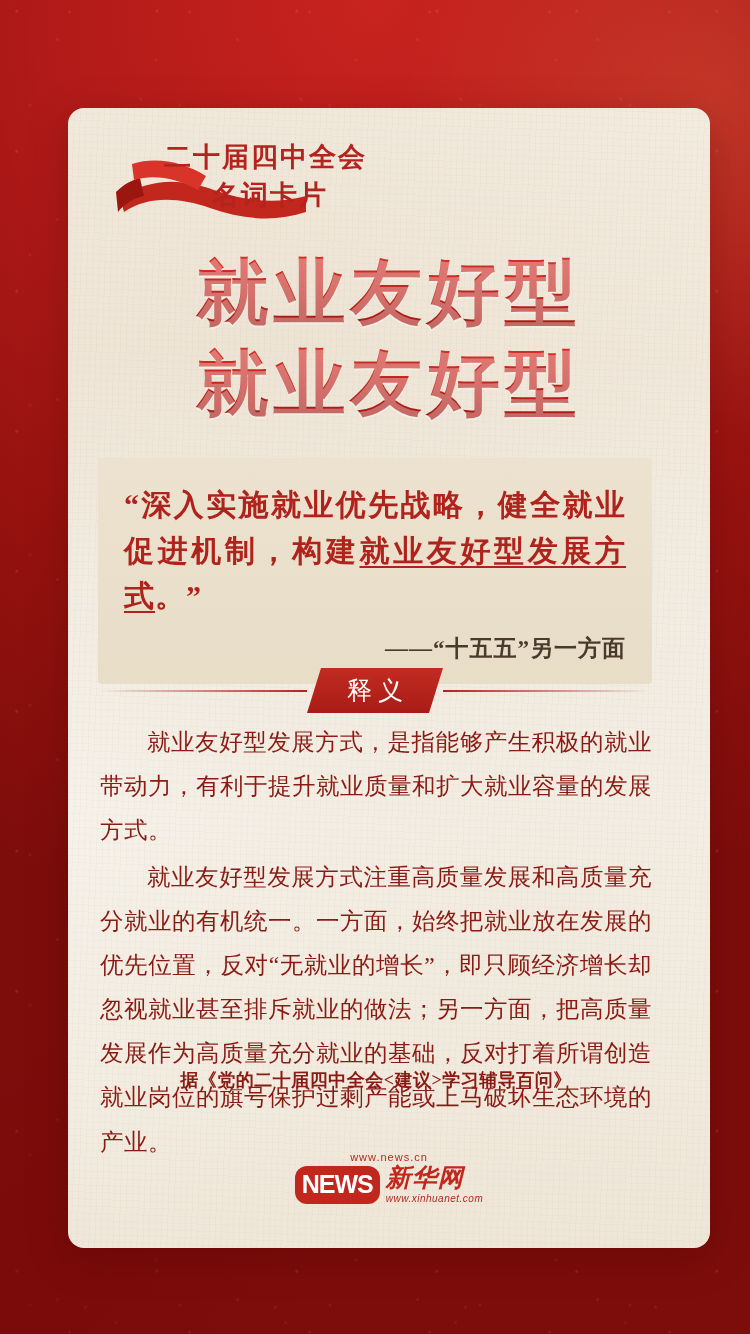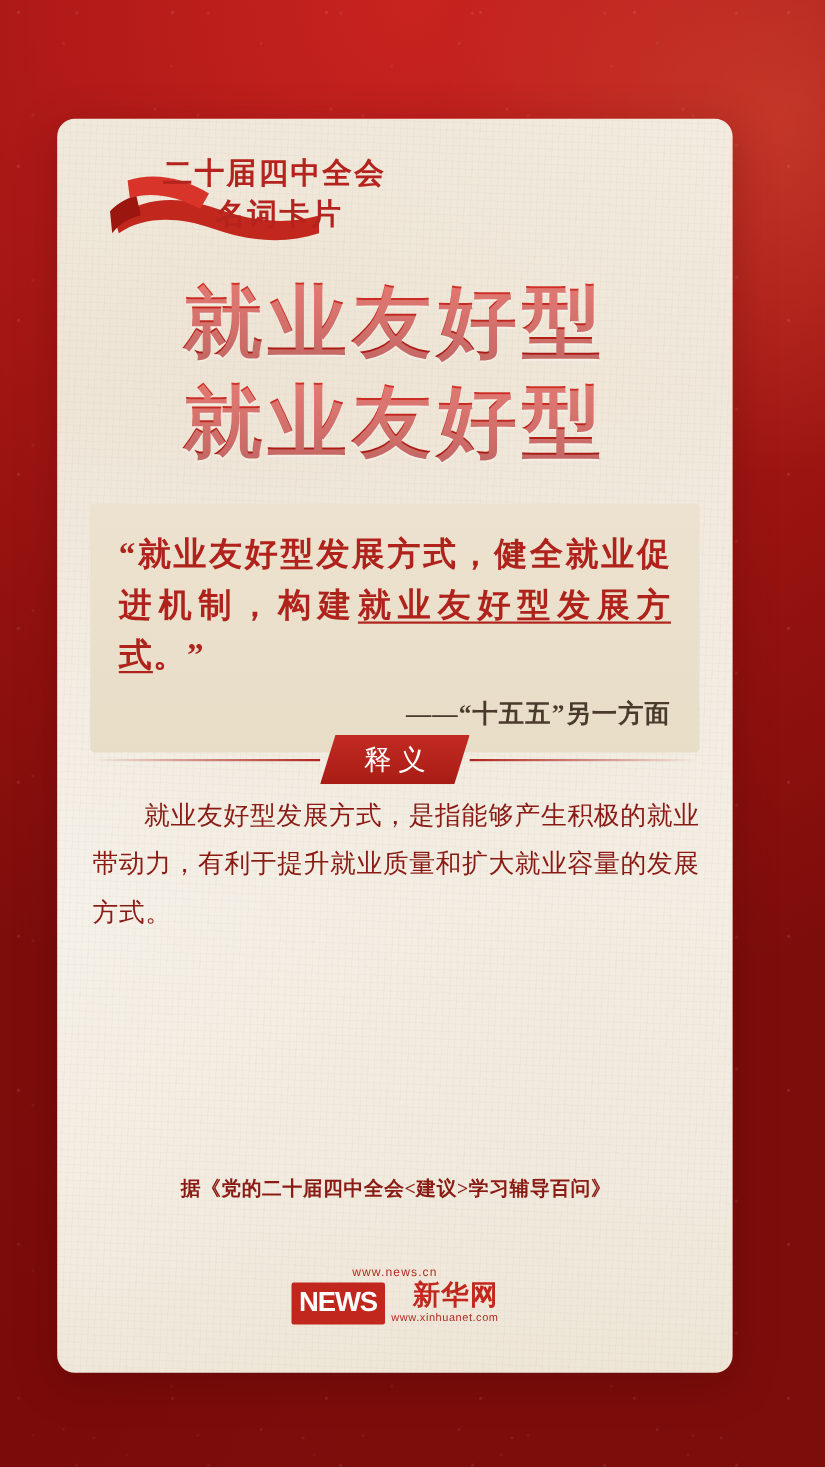--- a/index.html
+++ b/index.html
@@ -45,30 +45,31 @@
     position: absolute;
     inset: 0;
     background:
       radial-gradient(ellipse 60% 35% at 95% 8%, rgba(255,140,90,0.25), transparent 70%),
       radial-gradient(ellipse 55% 30% at 5% 95%, rgba(120,8,8,0.45), transparent 70%);
     pointer-events: none;
   }
 
   .card {
     position: absolute;
-    left: 52px;
+    left: 68px;
     top: 108px;
     width: 614px;
     height: 1140px;
     border-radius: 16px;
     background:
       linear-gradient(180deg, #f3ece0 0%, #f1e9dc 22%, #f4efe6 45%, #f6f2ea 62%, #f3ede2 85%, #efe7d9 100%);
     box-shadow: 0 10px 40px rgba(60,0,0,0.28);
     overflow: hidden;
     z-index: 2;
+    padding-left: 28px;
   }
   
   .card .paper-tex {
     position: absolute;
     inset: 0;
     background-image:
       repeating-linear-gradient(92deg, rgba(180,160,130,0.055) 0 1px, transparent 1px 6px),
       repeating-linear-gradient(2deg, rgba(170,150,120,0.045) 0 1px, transparent 1px 7px),
       radial-gradient(circle at 30% 18%, rgba(200,175,140,0.10), transparent 55%),
       radial-gradient(circle at 75% 70%, rgba(205,180,145,0.10), transparent 55%);
@@ -242,27 +243,28 @@
   }
   .logo-news {
     background: #c2271e;
     color: #fff;
     font-family: "Liberation Sans", sans-serif;
     font-weight: bold;
     font-size: 25px;
     line-height: 1;
     padding: 6px 7px 7px 7px;
     letter-spacing: -1px;
-    border-radius: 2px;
+    border-radius: 12px;
   }
   .logo-cn {
     margin-left: 6px;
     display: flex;
     flex-direction: column;
-    align-items: flex-end;
+    align-items: flex-start;
+    font-style: italic;
   }
   .logo-cn-main {
     font-family: "Liberation Serif", "DejaVu Serif", serif;
     font-weight: bold;
     font-size: 25px;
     color: #c2271e;
     line-height: 1;
     letter-spacing: 1px;
   }
   .logo-cn-url {
@@ -292,32 +294,33 @@
         <div class="ribbon-line2">名词卡片</div>
       </div>
     </div>
 
     <div class="title-block">
       <div class="title-line">就业友好型</div>
       <div class="title-line">就业友好型</div>
     </div>
 
     <div class="quote-box">
-      <div class="quote-text"><span>“</span><span>就业友好型发展方式，健全就业促进机制，构建</span><span class="quote-underline">就业友好型发展方式</span><span>。</span><span>”</span></div>
+      <div class="quote-text"><span>“</span><span>深入实施就业优先战略，健全就业促进机制，构建</span><span class="quote-underline">就业友好型发展方式</span><span>。</span><span>”</span></div>
       <div class="quote-source">——“十五五”另一方面</div>
     </div>
 
     <div class="section-head">
       <div class="sec-rule"></div>
       <div class="sec-tag">释义</div>
       <div class="sec-rule right"></div>
     </div>
 
     <div class="body-text">
       <p>就业友好型发展方式，是指能够产生积极的就业带动力，有利于提升就业质量和扩大就业容量的发展方式。</p>
+      <p>就业友好型发展方式注重高质量发展和高质量充分就业的有机统一。一方面，始终把就业放在发展的优先位置，反对“无就业的增长”，即只顾经济增长却忽视就业甚至排斥就业的做法；另一方面，把高质量发展作为高质量充分就业的基础，反对打着所谓创造就业岗位的旗号保护过剩产能或上马破坏生态环境的产业。</p>
     </div>
     <div class="body-source">据《党的二十届四中全会&lt;建议&gt;学习辅导百问》</div>
 
     <div class="logo-wrap">
       <div class="logo-url-top">www.news.cn</div>
       <div class="logo-row">
         <div class="logo-news">NEWS</div>
         <div class="logo-cn">
           <div class="logo-cn-main">新华网</div>
           <div class="logo-cn-url">www.xinhuanet.com</div>

